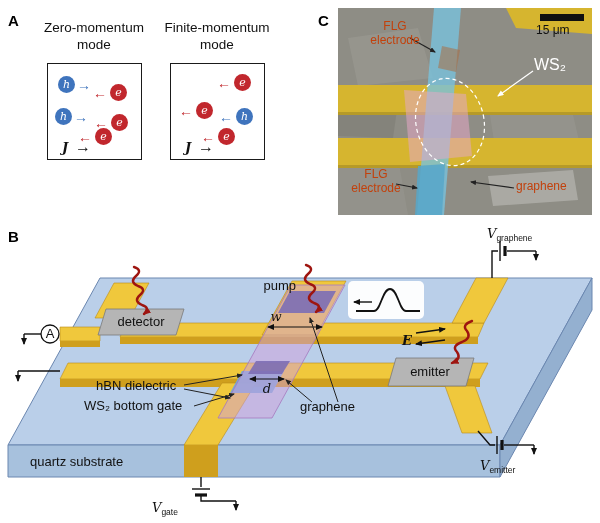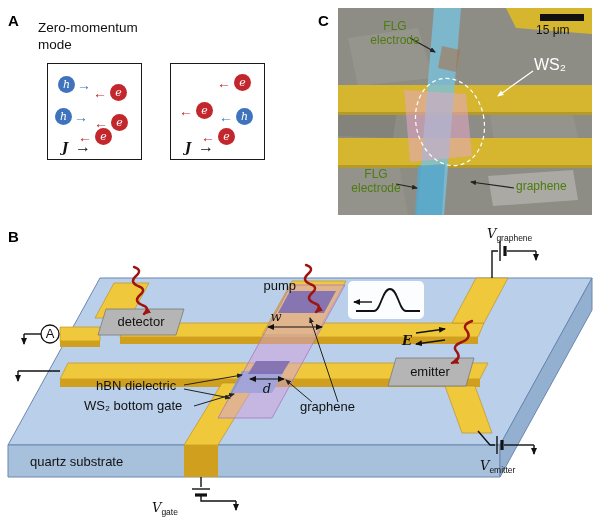--- a/index.html
+++ b/index.html
@@ -1,43 +1,44 @@
 <!DOCTYPE html>
 <html><head>
 <meta charset="utf-8">
 <style>
   body{margin:0;background:#fff}
   .fig{position:relative;width:600px;height:523px;background:#fff;font-family:"Liberation Sans",sans-serif;overflow:hidden}
   .plabel{position:absolute;font-weight:700;font-size:15px;color:#000}
-  .mode-title{position:absolute;width:112px;font-size:13.5px;color:#111;line-height:1.25}
+  .mode-title{position:absolute;width:112px;text-align:center;font-size:13.5px;color:#111;line-height:1.25}
   .mode-box{position:absolute;width:93px;height:95px;border:1.6px solid #1a1a1a;background:#fff}
   .pt{position:absolute;width:17px;height:17px;border-radius:50%;display:flex;align-items:center;justify-content:center;
       font-family:"DejaVu Serif",serif;font-style:italic;font-size:11px;color:#fff}
   .pt.h{background:#3f74bd}
   .pt.e{background:#c1272d}
   .ar{position:absolute;font-weight:700;font-size:14px;line-height:1}
   .ar.b{color:#3f74bd}
   .ar.r{color:#c1272d}
   .jlab{position:absolute;font-family:"DejaVu Serif",serif;font-style:italic;font-weight:700;font-size:13px;color:#111}
   .jar{position:absolute;font-weight:700;font-size:16px;color:#111;line-height:1}
   .micro{position:absolute;left:338px;top:8px;width:254px;height:207px}
-  .clabel{position:absolute;font-size:12px;color:#4d7c0f;line-height:1.15}
+  .clabel{position:absolute;font-size:12px;color:#c2410c;line-height:1.15}
   .ccenter{text-align:center}
   svg text{font-family:"Liberation Sans",sans-serif;font-size:13px;fill:#111}
   svg text.math{font-family:"DejaVu Serif",serif;font-style:italic}
   svg tspan.sub{font-style:normal;font-family:"Liberation Sans",sans-serif}
 </style>
 </head>
 <body>
 
 <div class="fig">
 
   <div class="plabel" style="left:8px;top:12px">A</div>
 
   <div class="mode-title" style="left:38px;top:20px">Zero-momentum mode</div>
+  <div class="mode-title" style="left:161px;top:20px">Finite-momentum mode</div>
 
   <div class="mode-box" style="left:47px;top:63px">
     <span class="pt h" style="left:10px;top:12px">h</span>
     <span class="ar b" style="left:29px;top:14px">→</span>
     <span class="ar r" style="left:45px;top:22px">←</span>
     <span class="pt e" style="left:62px;top:20px">e</span>
     <span class="pt h" style="left:7px;top:44px">h</span>
     <span class="ar b" style="left:26px;top:46px">→</span>
     <span class="ar r" style="left:46px;top:52px">←</span>
     <span class="pt e" style="left:63px;top:50px">e</span>

